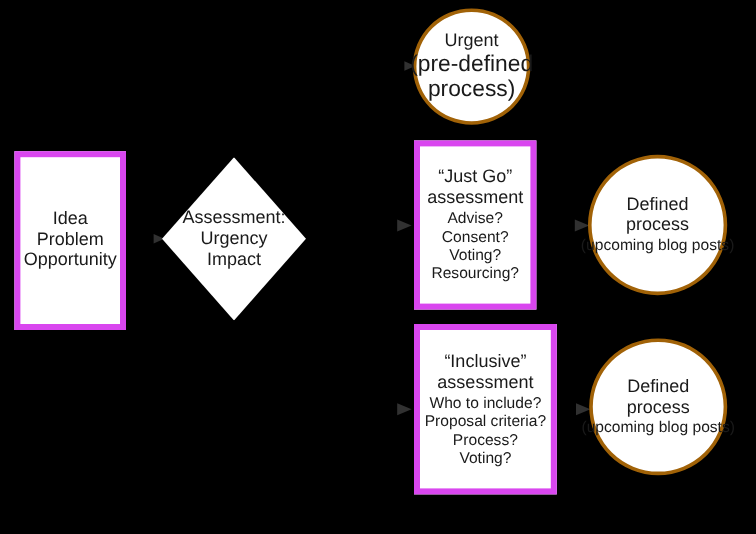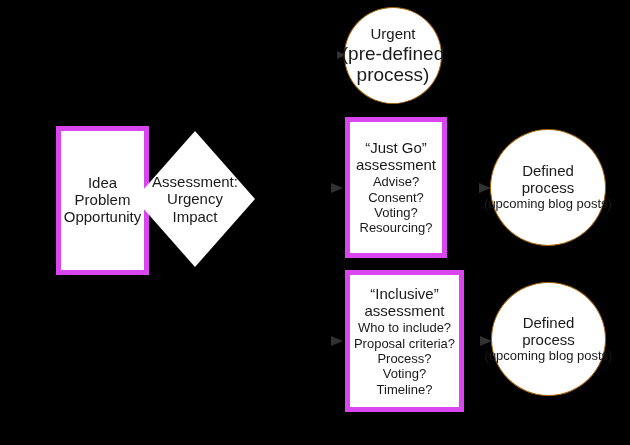--- a/index.html
+++ b/index.html
@@ -29,21 +29,20 @@
   }
   .rect {
     border: 5px solid #d946ef;
   }
 
   
   #node-idea {
     left: 12px;  top: 126px;
     width: 93px; height: 149px;
     font-size: 15px;
-    margin-left: 44px;
   }
 
   
   #node-assessment {
     left: 135px; top: 131px;
     width: 120px; height: 136px;
     background: transparent;
     border: 0;
   }
   #node-assessment .diamond-fill {
@@ -56,21 +55,21 @@
     position: relative;
     z-index: 2;
     font-size: 15px;
     line-height: 1.16;
     width: 108px;
   }
 
   
   .circle {
     border-radius: 50%;
-    border: 1px solid #a16207;
+    border: 3px solid #a16207;
   }
   #node-urgent {
     left: 344px; top: 7px;
     width: 98px; height: 97px;
     font-size: 15px;
   }
   #node-urgent .sub { font-size: 19px; }
 
   #node-defined-1 {
     left: 490px; top: 129px;
@@ -179,21 +178,20 @@
   <div class="shape rect" id="node-inclusive">
     <div class="assess-title">
       <div>“Inclusive”</div>
       <div>assessment</div>
     </div>
     <div class="assess-items">
       <div>Who to include?</div>
       <div>Proposal criteria?</div>
       <div>Process?</div>
       <div>Voting?</div>
-      <div>Timeline?</div>
     </div>
   </div>
 
   <div class="shape circle" id="node-defined-1">
     <span>Defined</span>
     <span>process</span>
     <span class="sub">(upcoming blog posts)</span>
   </div>
 
   <div class="shape circle" id="node-defined-2">

